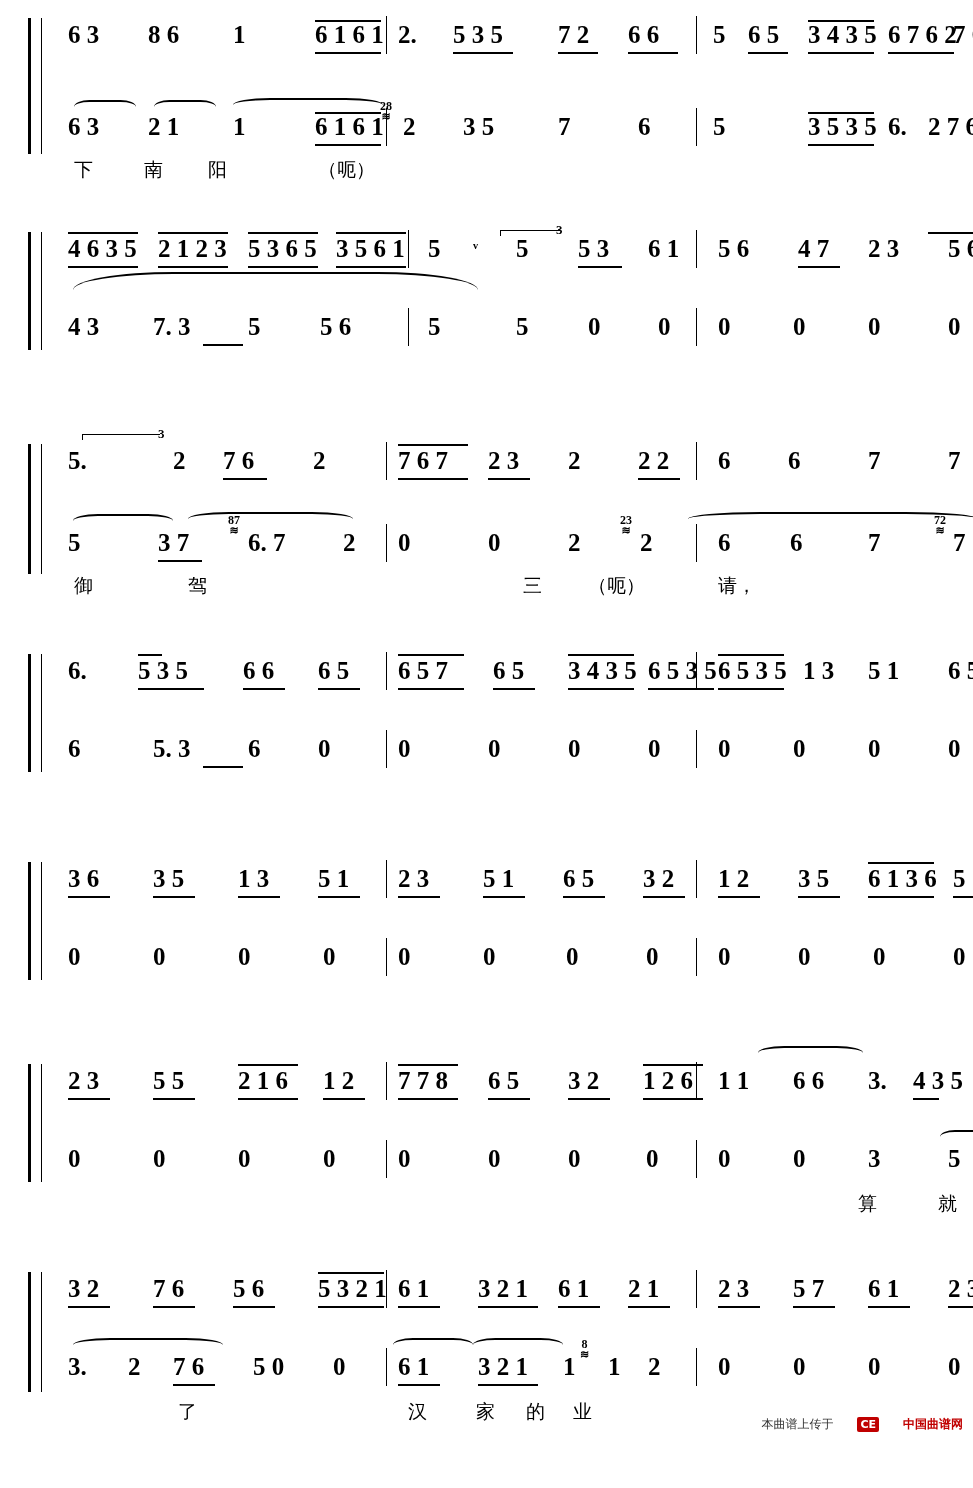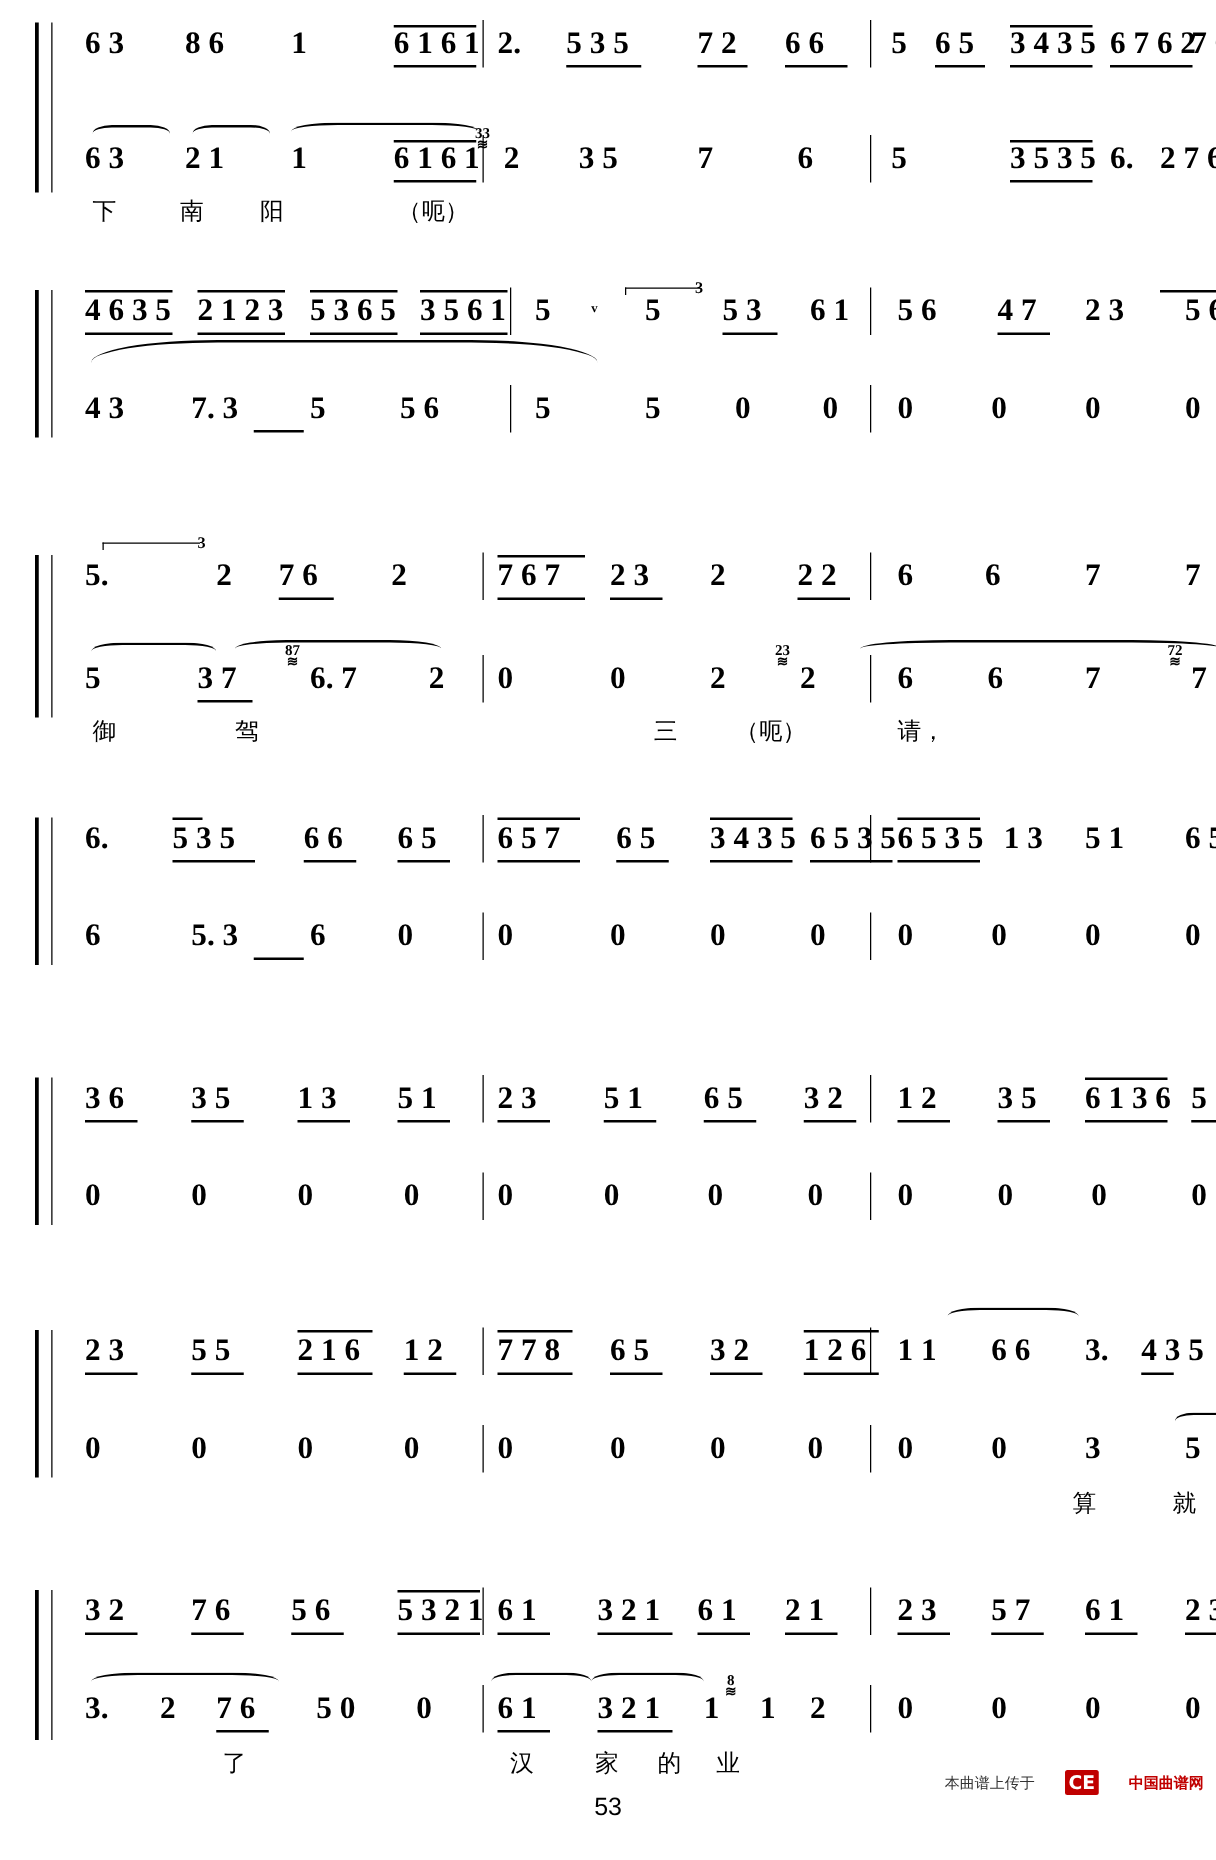--- a/index.html
+++ b/index.html
@@ -27,21 +27,21 @@
   
   .trip{position:absolute;font-size:13px;font-weight:bold;}
   .tripline{position:absolute;height:1px;background:#000;}
   .tripline:before{content:"";position:absolute;left:0;top:0;width:1px;height:6px;background:#000;}
   
   .orn{position:absolute;font-size:12px;font-weight:bold;line-height:12px;text-align:center;}
   .orn .wig{font-size:11px;display:block;margin-top:-2px;}
 
   .pagenum{position:absolute;left:0;right:0;text-align:center;font-size:20px;font-family:"Liberation Sans",sans-serif;}
   .credit{position:absolute;right:10px;display:flex;align-items:center;gap:4px;font-size:12px;color:#333;font-family:"DejaVu Sans",sans-serif;}
-  .credit .logo{display:inline-block;background:#c00000;color:#fff;font-weight:bold;padding:1px 3px;border-radius:2px;font-size:15px;}
+  .credit .logo{display:inline-block;background:#c00000;color:#fff;font-weight:bold;padding:1px 3px;border-radius:2px;font-size:11px;}
   .credit .site{color:#c00000;font-weight:bold;}
 </style>
 </head>
 <body>
 
 <div class="page">
 
   <div class="system" style="top:14px;height:170px;">
     <div class="sysbar" style="top:4px;height:136px;"></div>
 
@@ -78,21 +78,21 @@
       <div class="slur" style="left:6px;top:-6px;width:62px;"></div>
       <span class="cell" style="left:80px;">2 1</span>
       <div class="slur" style="left:86px;top:-6px;width:62px;"></div>
       <span class="cell" style="left:165px;">1</span>
       <span class="cell" style="left:247px;">6 1 6 1</span>
       <div class="beam" style="left:247px;top:6px;width:66px;"></div>
       <div class="beam" style="left:247px;top:38px;width:66px;"></div>
       <div class="slur" style="left:165px;top:-8px;width:150px;"></div>
       <span class="cell" style="left:335px;">2</span>
       <span class="orn" style="left:312px;top:-6px;">
-        <span>33</span><span class="wig">≋</span>
+        <span>28</span><span class="wig">≋</span>
       </span>
       <span class="cell" style="left:395px;">3 5</span>
       <span class="cell" style="left:490px;">7</span>
       <span class="cell" style="left:570px;">6</span>
       <span class="cell" style="left:645px;">5</span>
       <span class="cell" style="left:740px;">3 5 3 5</span>
       <div class="beam" style="left:740px;top:6px;width:66px;"></div>
       <div class="beam" style="left:740px;top:38px;width:66px;"></div>
       <span class="cell" style="left:820px;">6.</span>
       <span class="cell" style="left:860px;">2 7  6</span>
@@ -447,21 +447,20 @@
     </div>
     <div class="row" style="top:128px;">
       <span class="lyr" style="left:110px;">了</span>
       <span class="lyr" style="left:340px;">汉</span>
       <span class="lyr" style="left:408px;">家</span>
       <span class="lyr" style="left:458px;">的</span>
       <span class="lyr" style="left:505px;">业</span>
     </div>
   </div>
 
-  <div class="pagenum" style="top:1435px;">53</div>
 
   <div class="credit" style="top:1416px;gap:24px;">
     <span>本曲谱上传于</span>
     <span class="logo">CE</span>
     <span class="site">中国曲谱网</span>
   </div>
 
 </div>
 
 </body></html>

